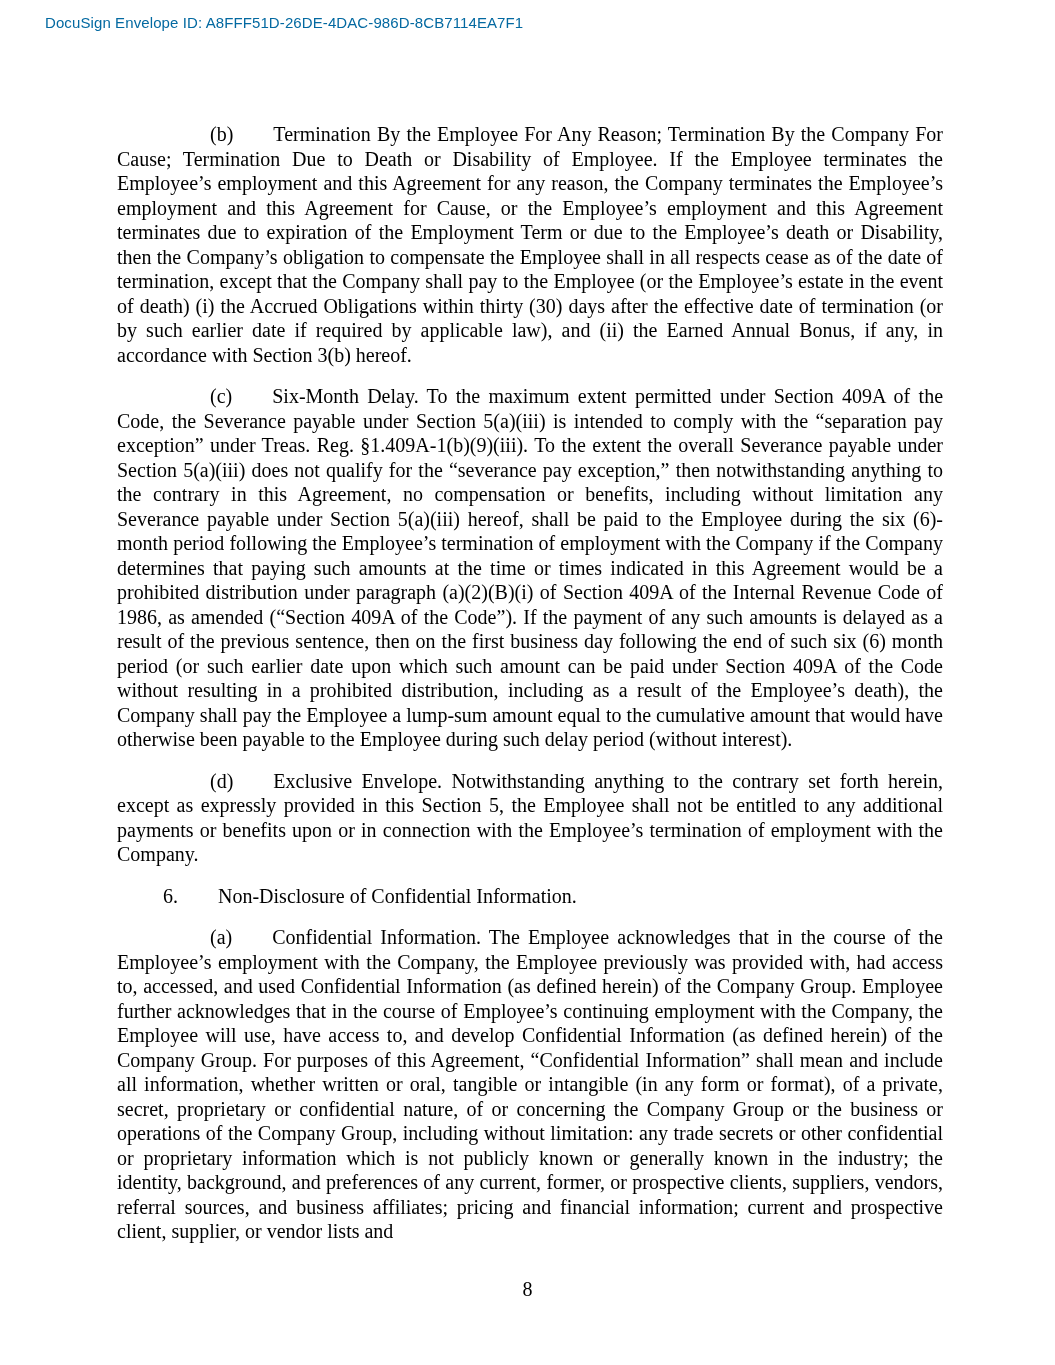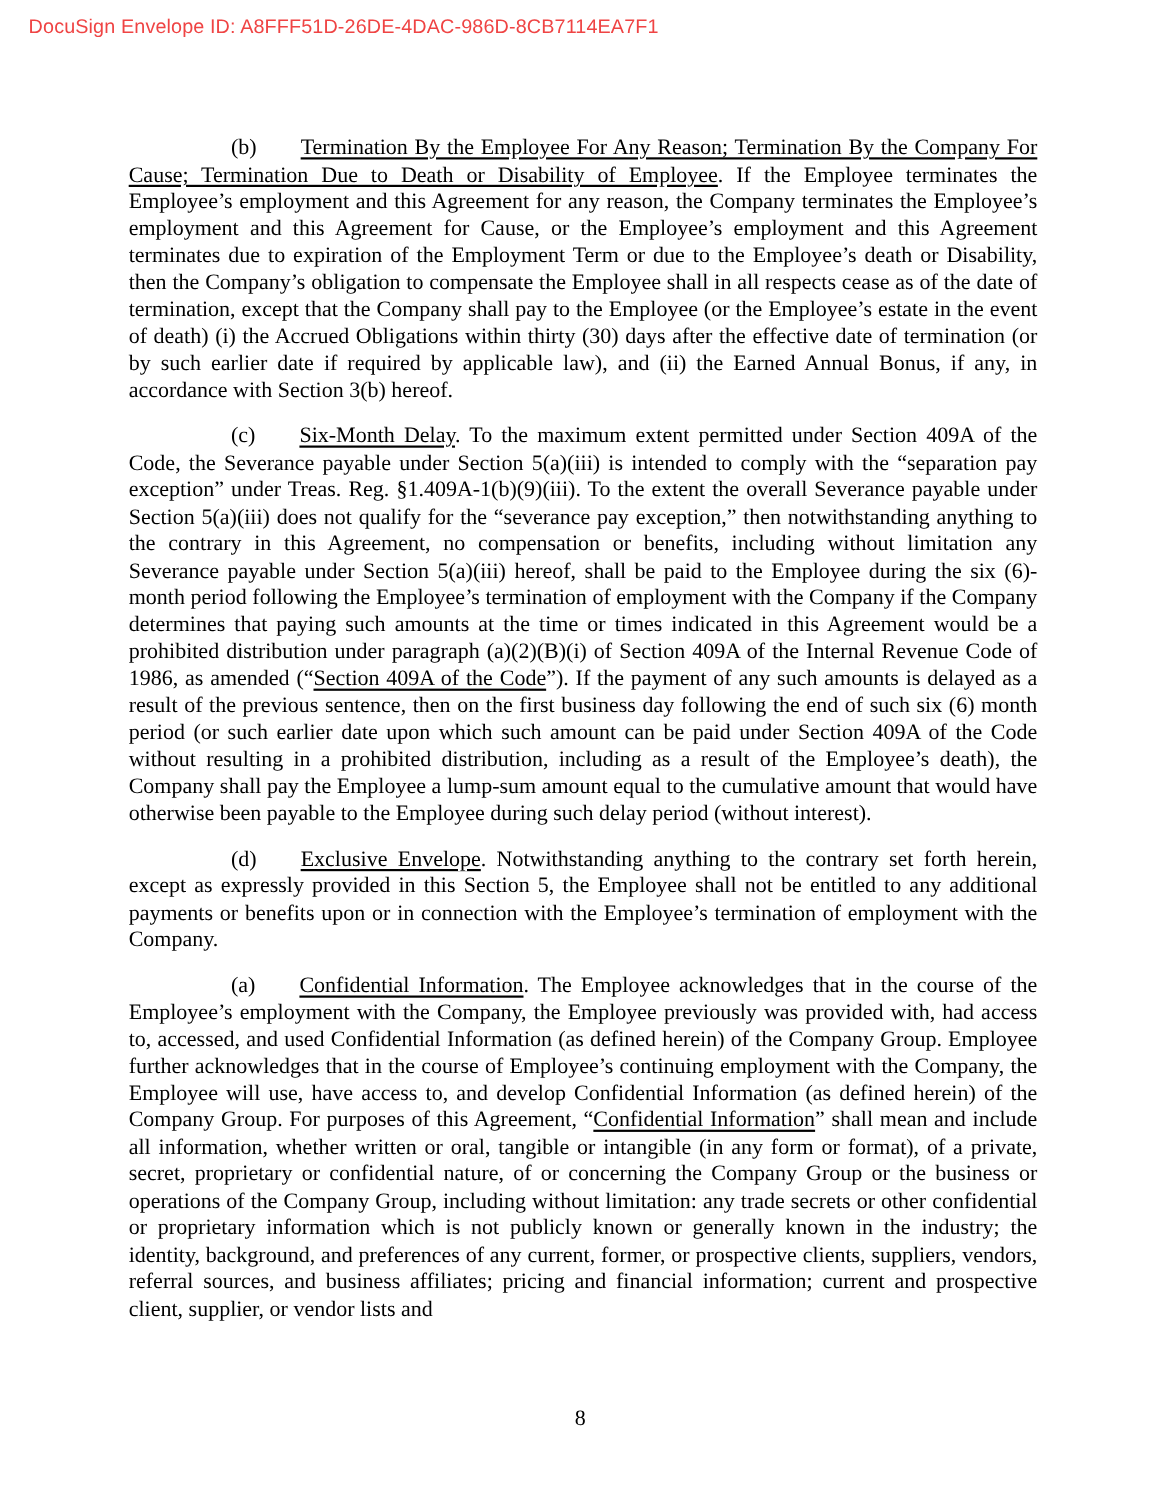--- a/index.html
+++ b/index.html
@@ -12,24 +12,24 @@
     width: 1055px;
     height: 1365px;
     background: #ffffff;
     overflow: hidden;
     font-family: "Liberation Serif", "DejaVu Serif", serif;
     color: #000000;
   }
   .docusign-header {
     position: absolute;
     top: 14px;
-    left: 26px;
+    left: 45px;
     font-family: "Liberation Sans", "DejaVu Sans", sans-serif;
-    font-size: 18px;
-    color: #ef4444;
+    font-size: 15px;
+    color: #0369a1;
     letter-spacing: 0.1px;
     white-space: nowrap;
   }
   .content {
     position: absolute;
     top: 122px;
     left: 117px;
     width: 826px;
     font-size: 20px;
     line-height: 24.5px;
@@ -39,21 +39,20 @@
     margin: 0 0 17px 0;
   }
   .para.body {
     text-indent: 93px;
   }
   .para.sec {
     text-indent: 46px;
     text-align: left;
   }
   .u {
-    text-decoration: underline;
     text-underline-offset: 3px;
   }
   .tab {
     display: inline-block;
     width: 40px;
   }
   .page-number {
     position: absolute;
     top: 1278px;
     left: 0;
@@ -67,18 +66,19 @@
 <body>
 
 <div class="page">
 
   <div class="docusign-header">DocuSign Envelope ID: A8FFF51D-26DE-4DAC-986D-8CB7114EA7F1</div>
 
   <div class="content">
     <p class="para body"><span>(b)</span><span class="tab">&nbsp;</span><span class="u">Termination By the Employee For Any Reason; Termination By the Company For Cause; Termination Due to Death or Disability of Employee</span><span>. If the Employee terminates the Employee’s employment and this Agreement for any reason, the Company terminates the Employee’s employment and this Agreement for Cause, or the Employee’s employment and this Agreement terminates due to expiration of the Employment Term or due to the Employee’s death or Disability, then the Company’s obligation to compensate the Employee shall in all respects cease as of the date of termination, except that the Company shall pay to the Employee (or the Employee’s estate in the event of death) (i) the Accrued Obligations within thirty (30) days after the effective date of termination (or by such earlier date if required by applicable law), and (ii) the Earned Annual Bonus, if any, in accordance with Section 3(b) hereof.</span></p>
     <p class="para body"><span>(c)</span><span class="tab">&nbsp;</span><span class="u">Six-Month Delay</span><span>.  To the maximum extent permitted under Section 409A of the Code, the Severance payable under Section 5(a)(iii) is intended to comply with the “separation pay exception” under Treas. Reg. §1.409A-1(b)(9)(iii).  To the extent the overall Severance payable under Section 5(a)(iii) does not qualify for the “severance pay exception,” then notwithstanding anything to the contrary in this Agreement, no compensation or benefits, including without limitation any Severance payable under Section 5(a)(iii) hereof, shall be paid to the Employee during the six (6)-month period following the Employee’s termination of employment with the Company if the Company determines that paying such amounts at the time or times indicated in this Agreement would be a prohibited distribution under paragraph (a)(2)(B)(i) of Section 409A of the Internal Revenue Code of 1986, as amended (“</span><span class="u">Section 409A of the Code</span><span>”).  If the payment of any such amounts is delayed as a result of the previous sentence, then on the first business day following the end of such six (6) month period (or such earlier date upon which such amount can be paid under Section 409A of the Code without resulting in a prohibited distribution, including as a result of the Employee’s death), the Company shall pay the Employee a lump-sum amount equal to the cumulative amount that would have otherwise been payable to the Employee during such delay period (without interest).</span></p>
     <p class="para body"><span>(d)</span><span class="tab">&nbsp;</span><span class="u">Exclusive Envelope</span><span>.  Notwithstanding anything to the contrary set forth herein, except as expressly provided in this Section 5, the Employee shall not be entitled to any additional payments or benefits upon or in connection with the Employee’s termination of employment with the Company.</span></p>
+    <p class="para sec"><span>6.</span><span class="tab">&nbsp;</span><span class="u">Non-Disclosure of Confidential Information.</span></p>
     <p class="para body"><span>(a)</span><span class="tab">&nbsp;</span><span class="u">Confidential Information</span><span>. The Employee acknowledges that in the course of the Employee’s employment with the Company, the Employee previously was provided with, had access to, accessed, and used Confidential Information (as defined herein) of the Company Group.  Employee further acknowledges that in the course of Employee’s continuing employment with the Company, the Employee will use, have access to, and develop Confidential Information (as defined herein) of the Company Group.  For purposes of this Agreement, “</span><span class="u">Confidential Information</span><span>” shall mean and include all information, whether written or oral, tangible or intangible (in any form or format), of a private, secret, proprietary or confidential nature, of or concerning the Company Group or the business or operations of the Company Group, including without limitation:  any trade secrets or other confidential or proprietary information which is not publicly known or generally known in the industry; the identity, background, and preferences of any current, former, or prospective clients, suppliers, vendors, referral sources, and business affiliates; pricing and financial information; current and prospective client, supplier, or vendor lists and</span></p>
   </div>
 
   <div class="page-number">8</div>
 
 </div>
 
 </body></html>

